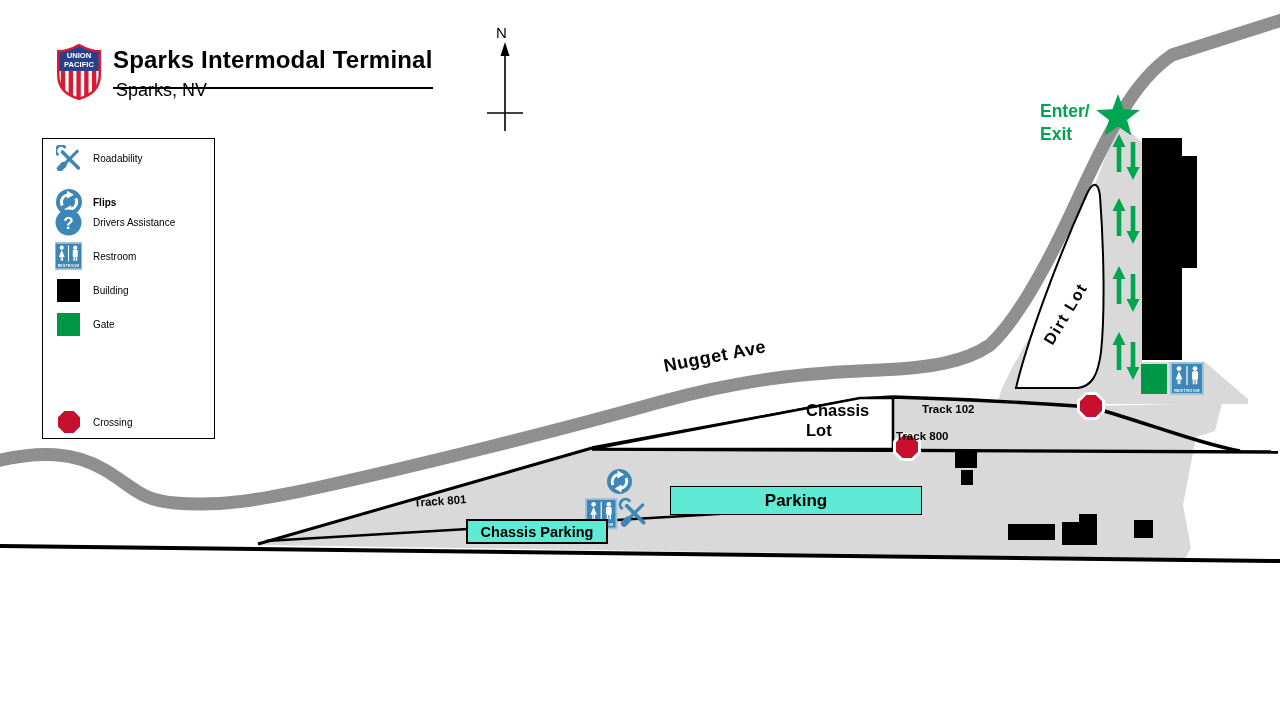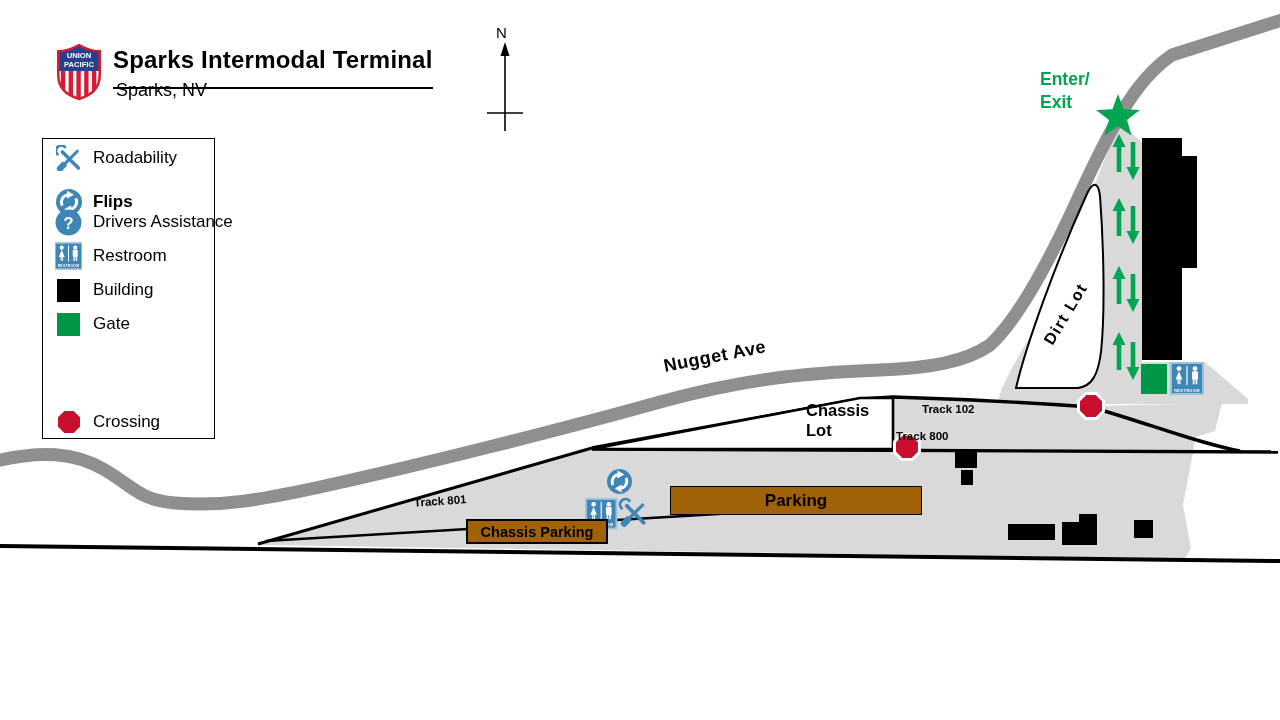--- a/index.html
+++ b/index.html
@@ -8,35 +8,35 @@
   .abs{position:absolute;}
   
   .map-title{left:113px;top:46px;font-size:24px;font-weight:bold;
              border-bottom:2.5px solid #000;padding-bottom:13px;letter-spacing:.2px;}
   .map-subtitle{left:116px;top:80px;font-size:18px;}
   
   .north-label{left:496px;top:24px;font-size:15px;}
   
   .legend{left:42px;top:138px;width:171px;height:299px;border:1.6px solid #000;background:#fff;z-index:5;}
   .legend-row{position:absolute;left:0;display:flex;align-items:center;height:32px;padding-left:12px;gap:11px;}
-  .legend-label{font-size:17px;white-space:nowrap;}
+  .legend-label{font-size:10px;white-space:nowrap;}
   .legend-ic{width:27px;height:32px;display:flex;align-items:center;justify-content:center;flex:0 0 27px;}
   .sw{width:23px;height:23px;}
   
   .street-label{left:664px;top:356px;font-size:18px;font-weight:bold;transform:rotate(-11deg);
                 transform-origin:left center;letter-spacing:.5px;}
-  .enter-exit{left:1040px;top:68px;font-size:17.5px;font-weight:bold;line-height:23px;}
+  .enter-exit{left:1040px;top:100px;font-size:17.5px;font-weight:bold;line-height:23px;}
   .chassis-lot{left:806px;top:400px;width:92px;font-size:16.5px;font-weight:bold;line-height:20px;}
   .track-lbl{font-size:11.5px;font-weight:bold;white-space:nowrap;}
   .t102{left:922px;top:403px;}
   .t800{left:896px;top:430px;}
   .t801{left:414px;top:495px;transform:rotate(-4deg);}
   .dirt-lot{left:1006px;top:305px;width:120px;text-align:center;font-size:16px;font-weight:bold;
             letter-spacing:1.5px;transform:rotate(-59deg);}
-  .box-label{background:#a16207;display:flex;align-items:center;justify-content:center;font-weight:bold;}
+  .box-label{background:#5eead4;display:flex;align-items:center;justify-content:center;font-weight:bold;}
   .parking-box{left:670px;top:486px;width:250px;height:27px;border:1.6px solid #000;font-size:17px;}
   .chassis-parking-box{left:445px;top:519px;width:138px;height:21px;border:2px solid #000;font-size:14.5px;margin-left:21px;}
   svg{display:block;}
 </style>
 </head>
 <body>
 
 <div class="stage">
 
   <svg width="0" height="0" class="abs" aria-hidden="true">

